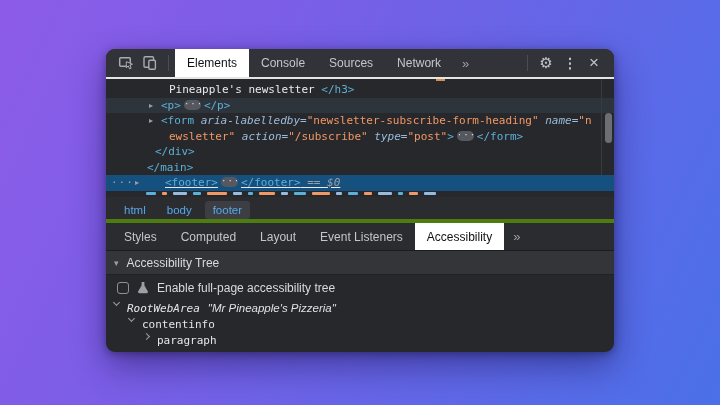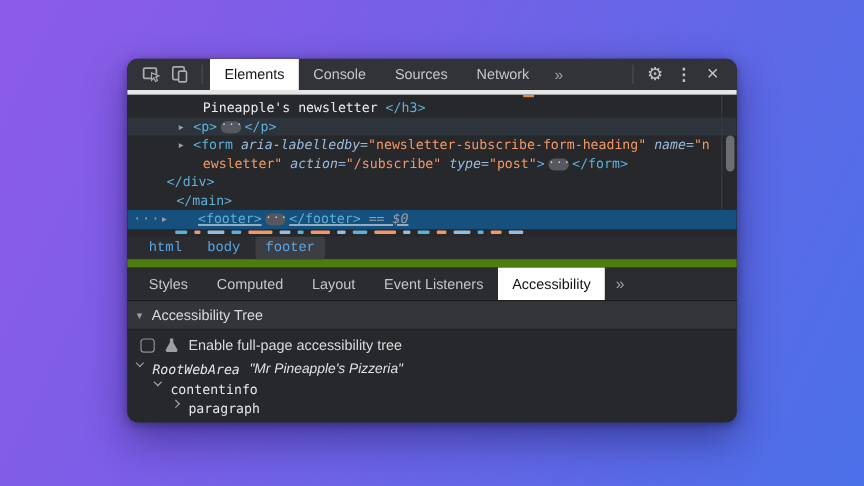--- a/index.html
+++ b/index.html
@@ -5,21 +5,21 @@
   * { box-sizing: border-box; margin: 0; padding: 0; }
   html,body { width:720px; height:405px; overflow:hidden; font-family:"Liberation Sans",sans-serif; }
   .bg { position:absolute; inset:0; background:linear-gradient(115deg,#8d5ce8 0%,#7b5ee7 32%,#4a70e8 100%); }
 
   .window { position:absolute; left:106px; top:49px; width:508px; height:303px; border-radius:9px;
     background:#27282b; overflow:hidden; display:flex; flex-direction:column;
     box-shadow:0 14px 34px rgba(20,10,70,.45), 0 2px 8px rgba(0,0,0,.35); }
 
   
   .tabbar { flex:0 0 30px; background:#323338; display:flex; align-items:center; padding-left:8px;
-    border-bottom:4px solid #e5e5e5; }
+    border-bottom:2px solid #e5e5e5; }
   .tb-icon { width:24px; height:24px; display:flex; align-items:center; justify-content:center;
     color:#a8abb0; flex:0 0 auto; }
   .sep { width:1px; height:16px; background:#4c4d52; margin:0 6px; flex:0 0 auto; }
   .tabs { display:flex; height:100%; align-items:stretch; }
   .tab { display:flex; align-items:center; padding:0 12px; font-size:12px; color:#c3c6ca; white-space:nowrap; }
   .tab.active { background:#ffffff; color:#101114; }
   .tab.overflow { color:#9aa0a6; font-size:13px; padding:0 9px; }
   .right-icons { margin-left:auto; display:flex; align-items:center; padding-right:8px; height:100%; }
   .glyph { color:#c0c3c8; display:flex; align-items:center; justify-content:center; width:24px; height:24px; }
   .glyph.gear { font-size:15px; }
@@ -41,21 +41,21 @@
     background:#55585e; color:#d8dade; font-size:9px; line-height:8px; text-align:center; margin:0 3px; }
   .pill::before { content:"···"; letter-spacing:1px; }
   .orange-tick { position:absolute; top:0; left:330px; width:9px; height:2px; background:#e08a4e; }
   .scroll-track { position:absolute; right:0; top:0; width:13px; height:96px; border-left:1px solid #3a3b3f; }
   .thumb { position:absolute; left:3px; top:34px; width:7px; height:30px; border-radius:4px; background:#6b6e73; }
   .partial { display:flex; gap:6px; padding-left:40px; height:5px; overflow:hidden; align-items:flex-start; padding-top:1px; }
   .partial i { height:3px; border-radius:1px; display:block; flex:0 0 auto; }
 
   
   .crumbs { flex:0 0 26px; background:#2b2c2f; display:flex; align-items:flex-end; gap:5px;
-    padding-left:10px; border-bottom:7px solid #4d7c0f;font-family:Liberation Mono, monospace; }
+    padding-left:10px; border-bottom:4px solid #4d7c0f; }
   .crumb { font-size:11.5px; color:#58a6e8; padding:3px 8px; border-radius:3px; }
   .crumb.active { background:#3c3e44; }
 
   
   .side-tabs { flex:0 0 28px; background:#2b2c2f; display:flex; align-items:stretch; padding-left:6px;
     border-bottom:1px solid #1b1c1e; }
 
   
   .a11y-header { flex:0 0 24px; background:#333539; display:flex; align-items:center; gap:8px;
     padding-left:8px; font-size:12px; color:#d8dadd; border-bottom:1px solid #202124; }
@@ -106,21 +106,21 @@
         <span class="glyph close">×</span>
       </div>
     </div>
 
     <div class="code-area">
       <div id="code-lines">
           <div class="code-line"><span style="padding-left: 63px;"><span class="s-text">Pineapple's newsletter </span><span class="s-tag">&lt;/h3&gt;</span></span></div>
           <div class="code-line hovered"><span class="arrow" style="left: 43px;">▸</span><span style="padding-left: 55px;"><span class="s-tag">&lt;p&gt;</span><span class="pill"></span><span class="s-tag">&lt;/p&gt;</span></span></div>
           <div class="code-line"><span class="arrow" style="left: 43px;">▸</span><span style="padding-left: 55px;"><span class="s-tag">&lt;form</span><span class="s-attr"> aria-labelledby=</span><span class="s-value">"newsletter-subscribe-form-heading"</span><span class="s-attr"> name=</span><span class="s-value">"n</span></span></div>
           <div class="code-line"><span style="padding-left: 63px;"><span class="s-value">ewsletter"</span><span class="s-attr"> action=</span><span class="s-value">"/subscribe"</span><span class="s-attr"> type=</span><span class="s-value">"post"</span><span class="s-tag">&gt;</span><span class="pill"></span><span class="s-tag">&lt;/form&gt;</span></span></div>
-          <div class="code-line"><span style="padding-left: 33px;"><span class="s-tag">&lt;/div&gt;</span></span></div>
+          <div class="code-line"><span style="padding-left: 49px;"><span class="s-tag">&lt;/div&gt;</span></span></div>
           <div class="code-line"><span style="padding-left: 41px;"><span class="s-tag">&lt;/main&gt;</span></span></div>
           <div class="code-line selected"><span class="gutter"></span><span class="arrow" style="left: 29px;">▸</span><span style="padding-left: 59px; text-decoration: underline;"><span class="s-tag">&lt;footer&gt;</span><span class="pill"></span><span class="s-tag">&lt;/footer&gt;</span><span class="s-eq"> == $0</span></span></div>
         </div>
       <div class="partial" id="partial-line">
           <i style="width: 10px; background: rgb(93, 176, 215);"></i>
           <i style="width: 5px; background: rgb(242, 151, 102);"></i>
           <i style="width: 14px; background: rgb(155, 187, 220);"></i>
           <i style="width: 8px; background: rgb(93, 176, 215);"></i>
           <i style="width: 20px; background: rgb(242, 151, 102);"></i>
           <i style="width: 9px; background: rgb(155, 187, 220);"></i>

